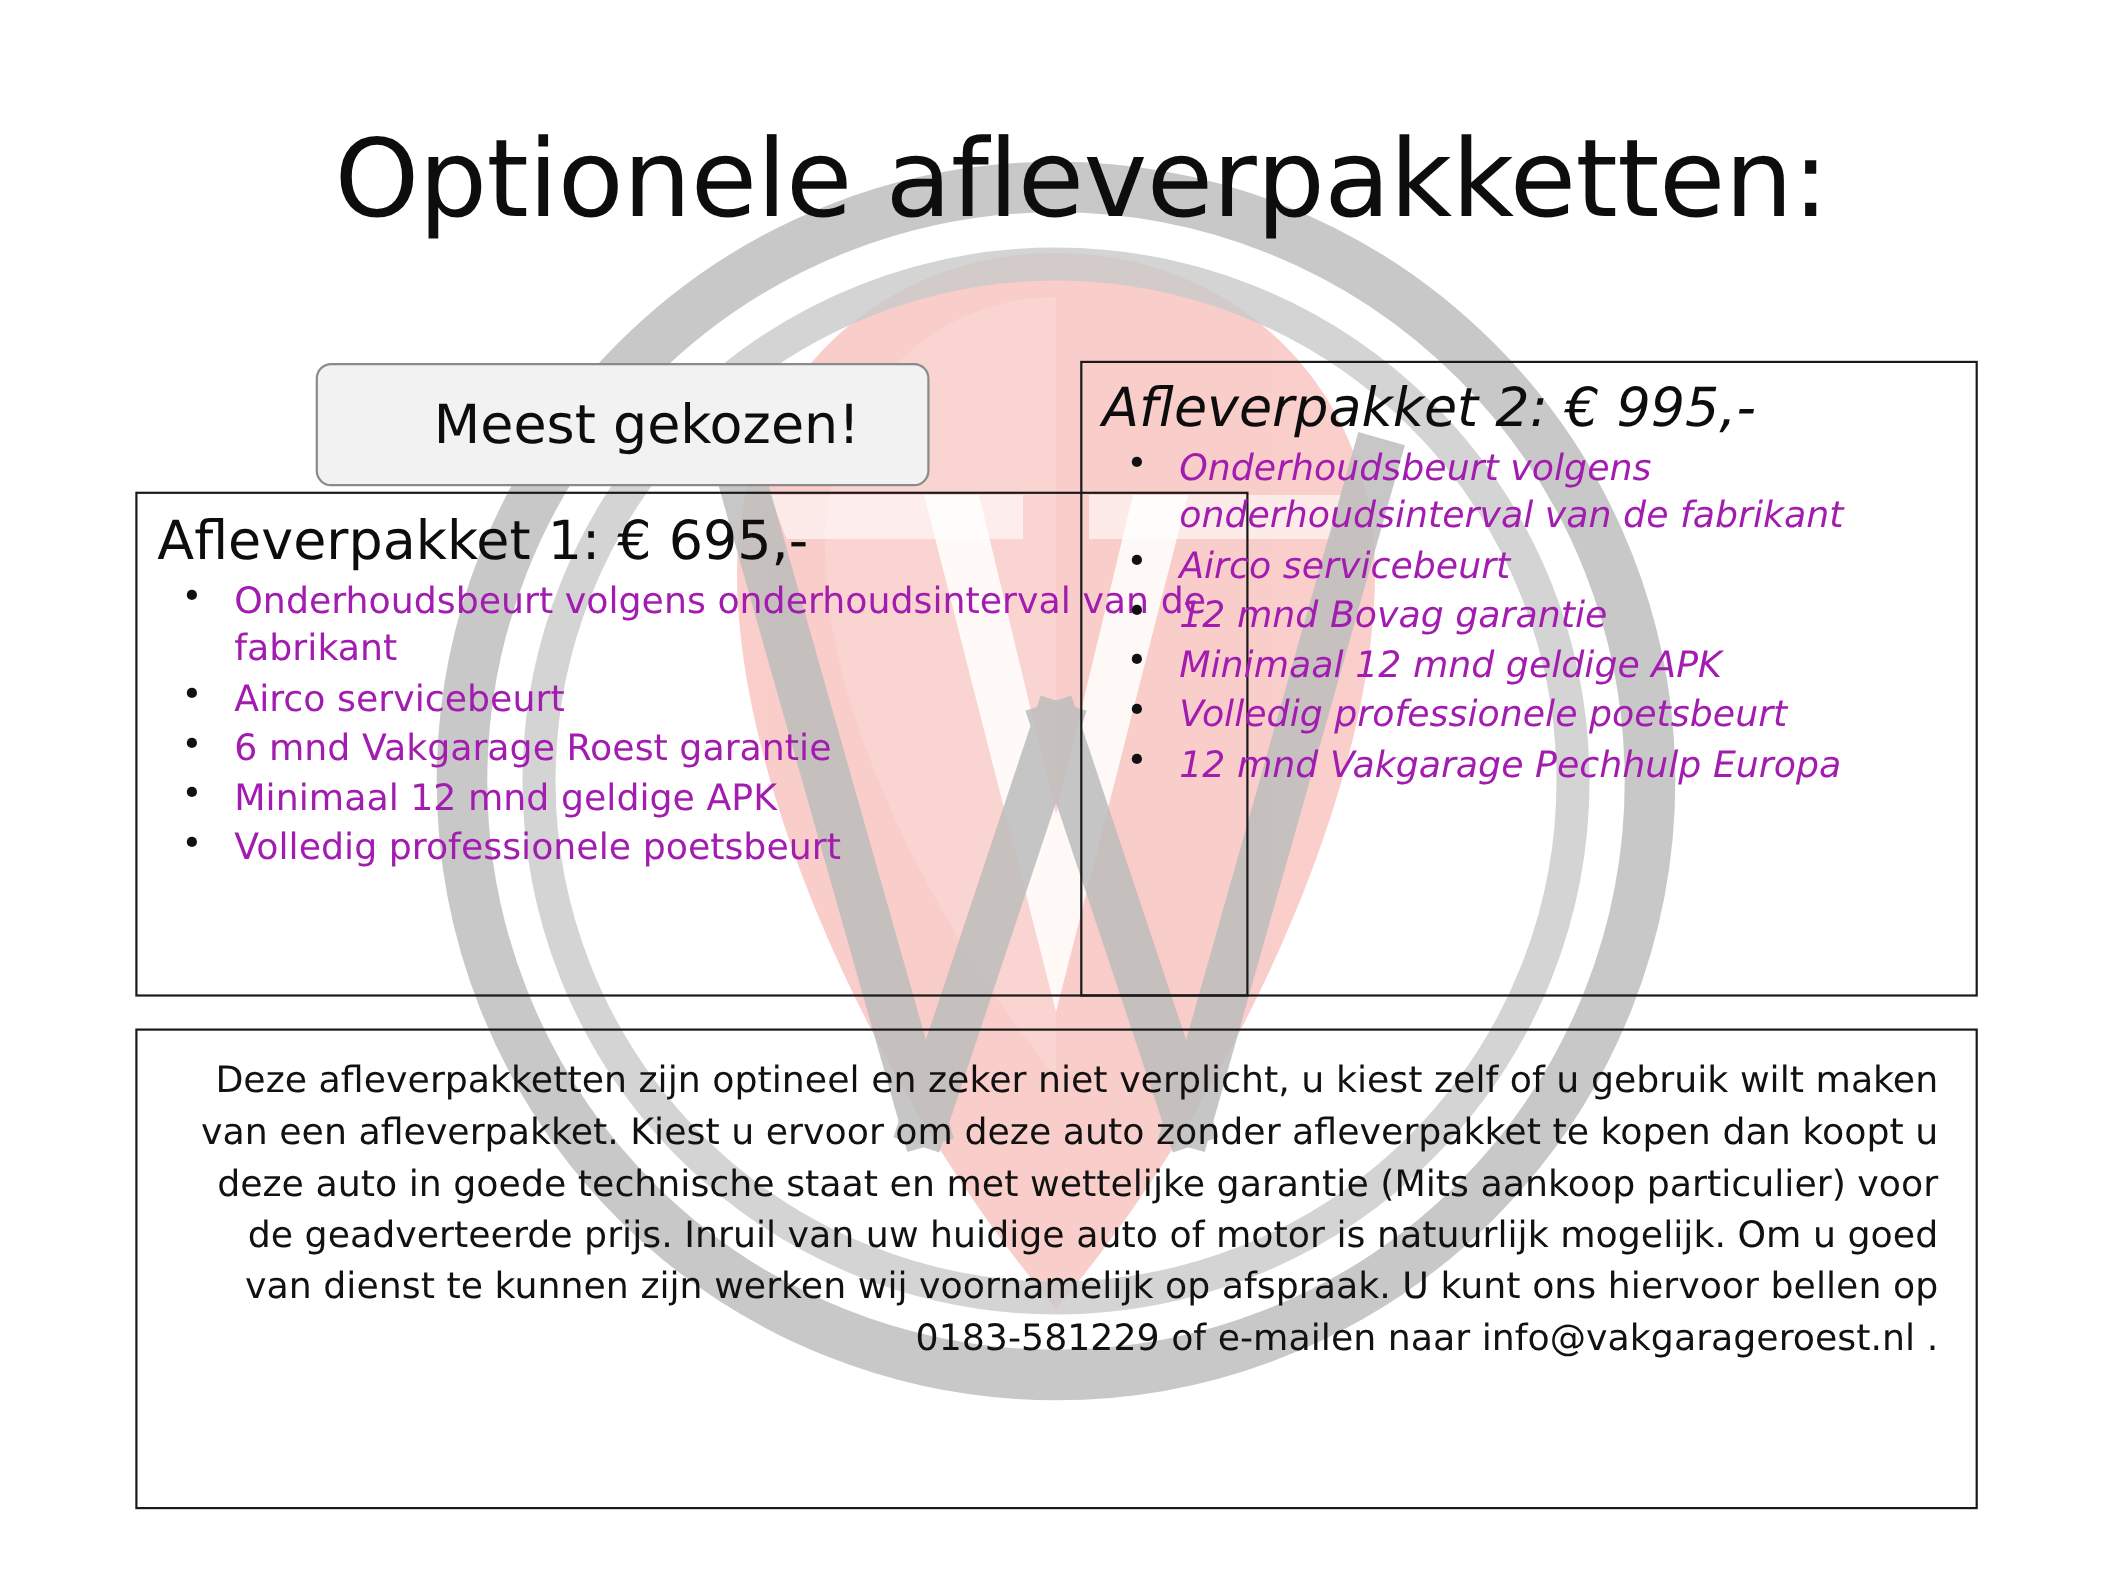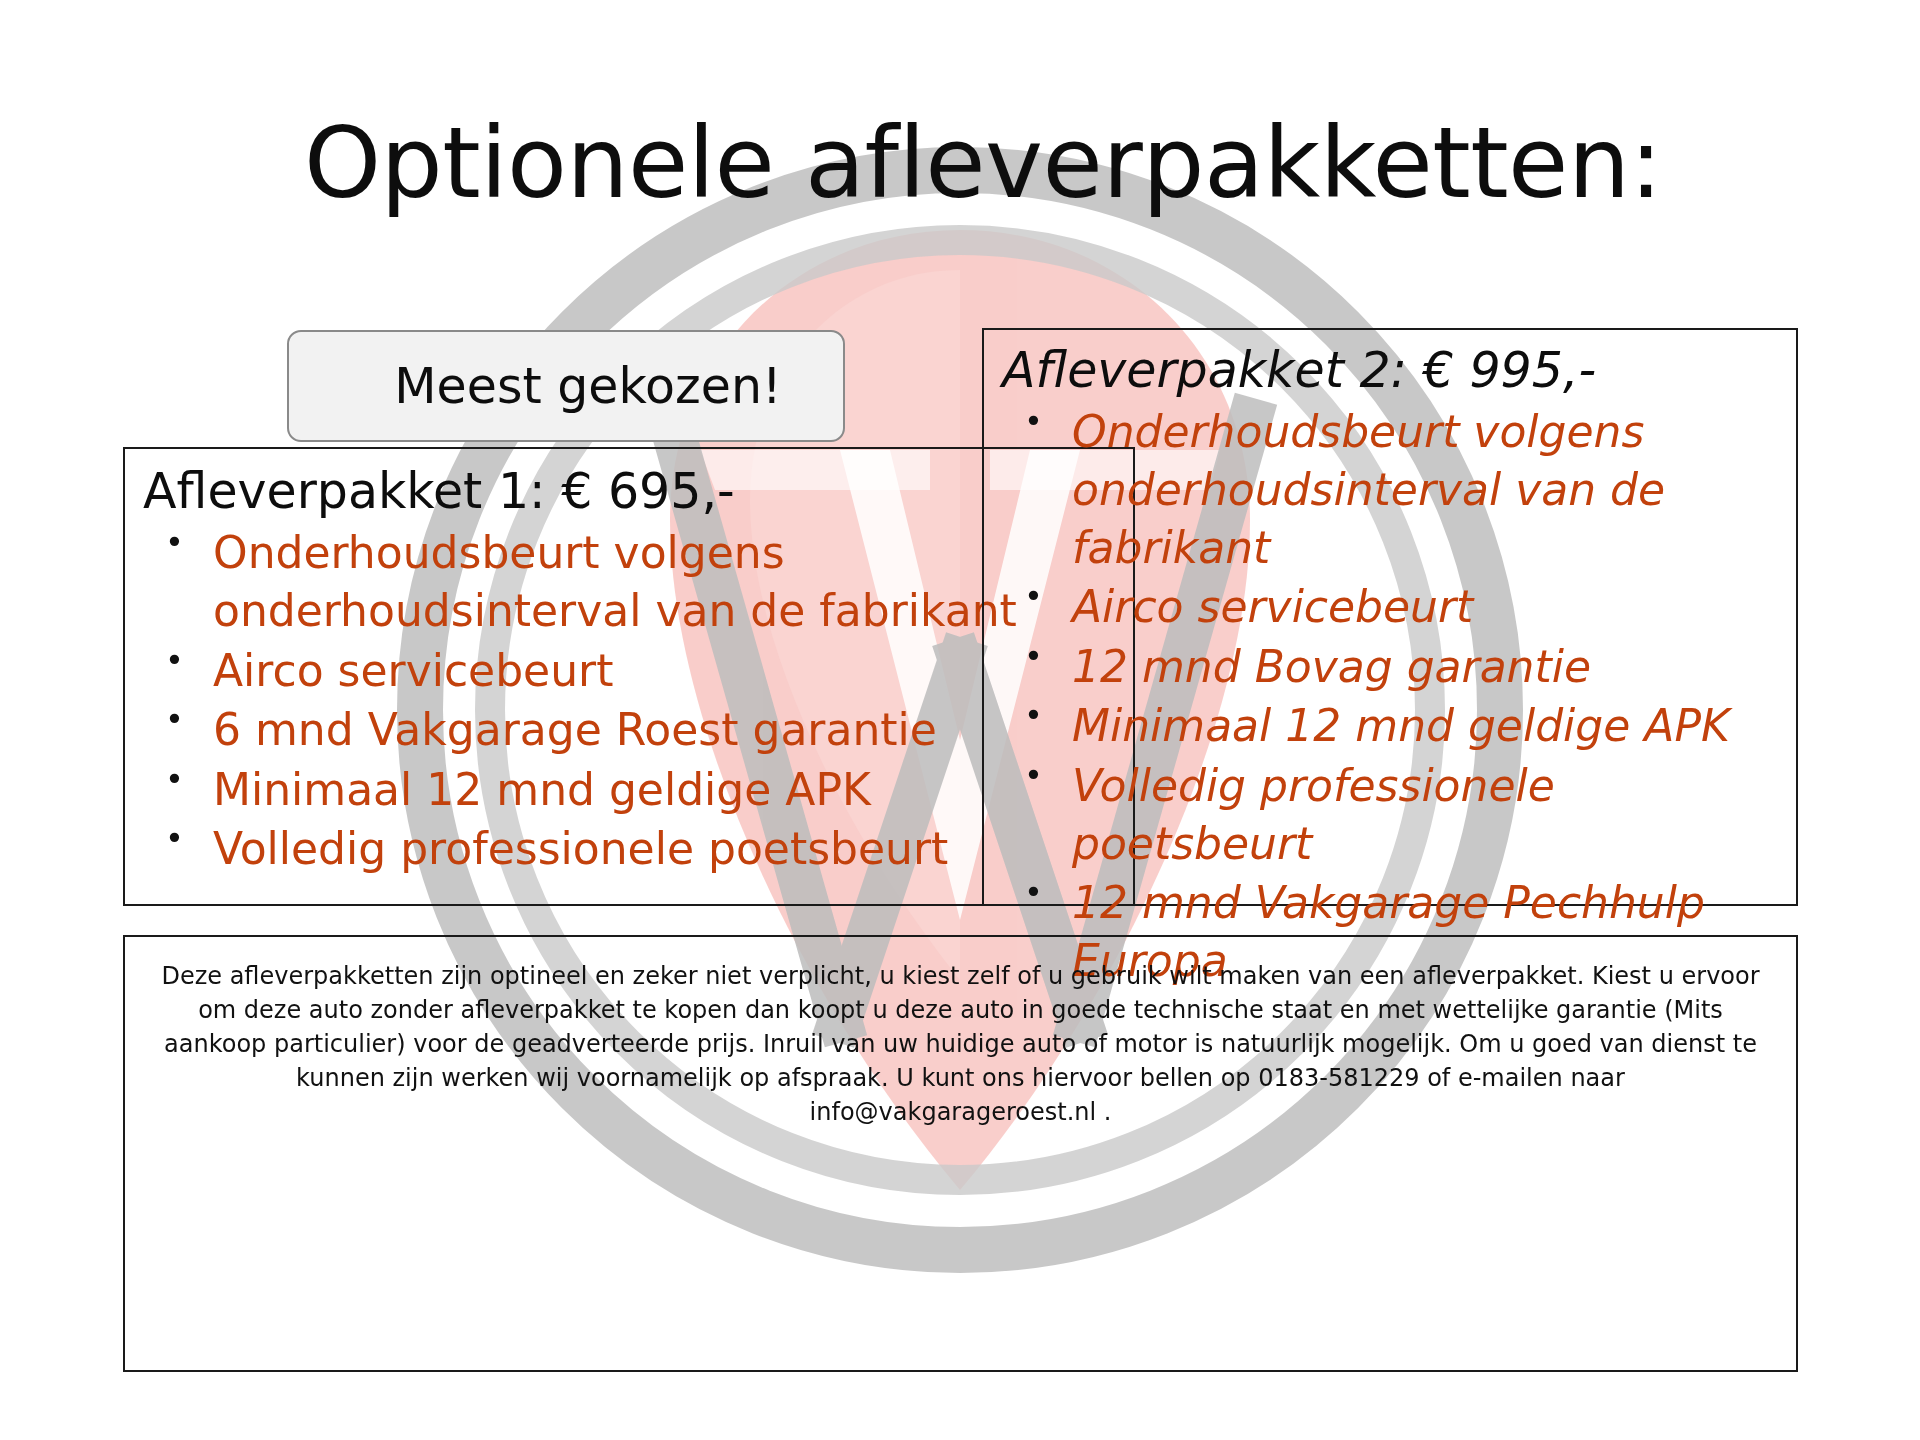--- a/index.html
+++ b/index.html
@@ -99,23 +99,23 @@
   #card-2 .card-title {
     margin-top: 10px;
   }
   .bullets {
     list-style: none;
     margin: 0;
     padding: 0 14px 0 26px;
   }
   .bullets li {
     position: relative;
-    font-size: 44px;
+    font-size: 33px;
     line-height: 1.31;
-    color: #c2410c;
+    color: #a21caf;
     padding-left: 62px;
     margin-bottom: 2px;
   }
   .bullets li::before {
     content: "\2022";
     position: absolute;
     left: 14px;
     top: -2px;
     font-size: 32px;
     color: #111111;
@@ -126,23 +126,23 @@
     position: absolute;
     left: 123px;
     top: 935px;
     width: 1675px;
     height: 437px;
     border: 2px solid #1a1a1a;
     box-sizing: border-box;
     padding: 22px 34px;
   }
   #note-text {
-    font-size: 24px;
+    font-size: 33px;
     line-height: 1.42;
-    text-align: center;
+    text-align: right;
     color: #111111;
   }
 </style>
 </head>
 <body>
 
 <svg id="watermark" viewBox="0 0 1180 1400" aria-hidden="true">
 
   <g opacity="0.62">
     <path d="M590 210 C430 210 300 330 300 500 C300 700 430 980 590 1170 C750 980 880 700 880 500 C880 330 750 210 590 210 Z" fill="#f6b0ab"></path>

